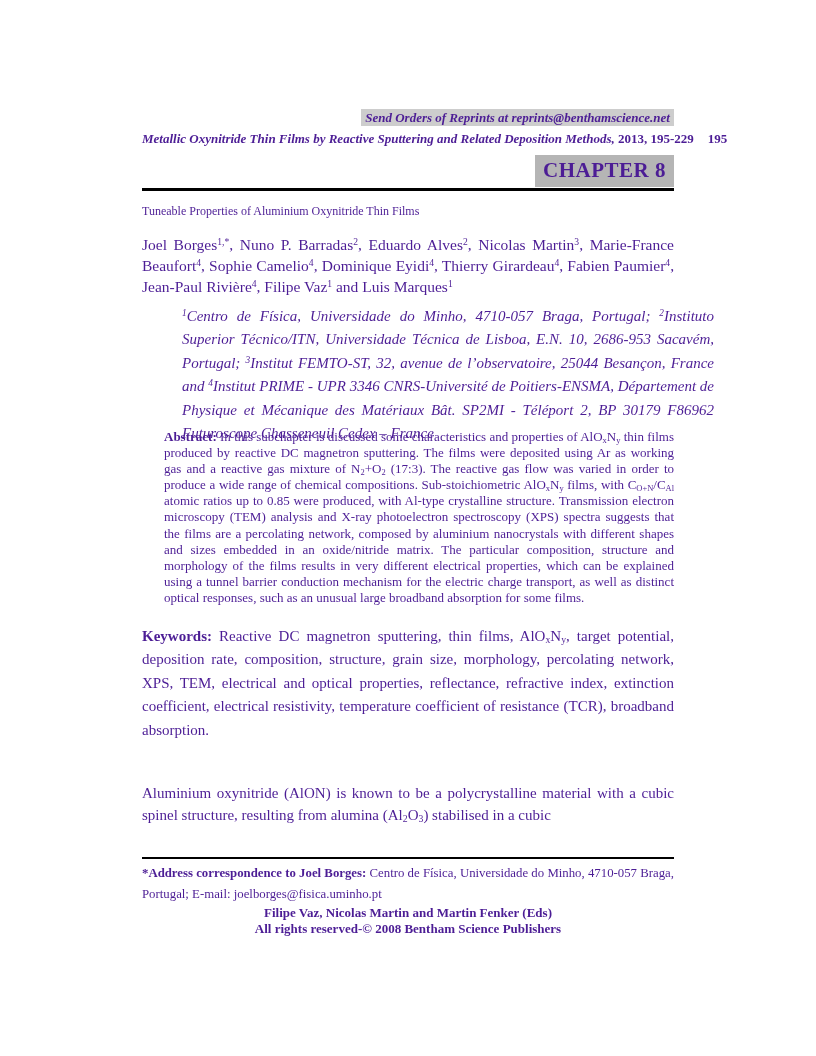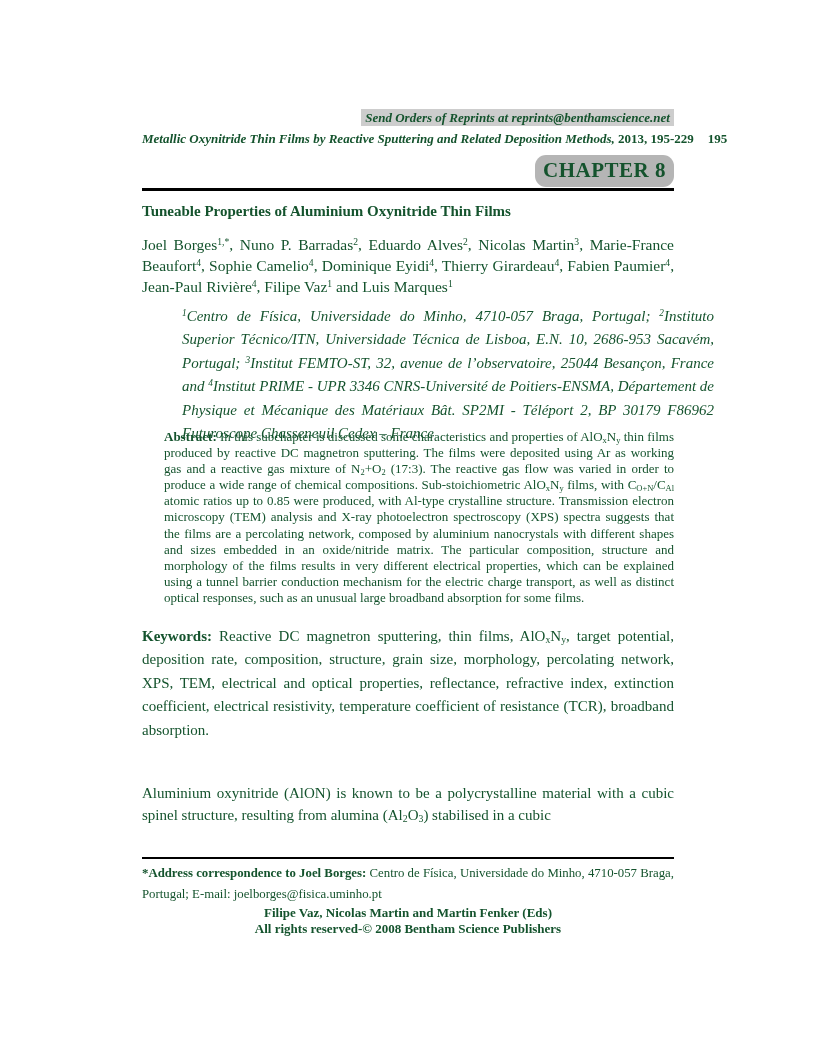--- a/index.html
+++ b/index.html
@@ -4,21 +4,21 @@
 <title>Chapter 8 — Tuneable Properties of Aluminium Oxynitride Thin Films</title>
 <style>
   html, body { margin: 0; padding: 0; background: #ffffff; }
   .page {
     position: relative;
     width: 816px;
     height: 1056px;
     background: #ffffff;
     overflow: hidden;
     font-family: "Liberation Serif", "DejaVu Serif", serif;
-    color: #14532d;
+    color: #4c1d95;
   }
   .content {
     position: absolute;
     left: 142px;
     top: 0;
     width: 532px;
     height: 1056px;
   }
   .content > * { position: absolute; margin: 0; left: 0; width: 532px; box-sizing: border-box; }
 
@@ -27,27 +27,26 @@
   .reprint-row .hl { font-weight: bold; font-style: italic; padding: 1px 4px 1px 4px; }
   .book-row { top: 131px; text-align: right; font-size: 13px; line-height: 16px; white-space: nowrap; }
   .pageno { font-weight: bold; margin-left: 14px; }
   .chapter-row { top: 155px; text-align: right; }
   .chapter-badge {
     display: inline-block;
     font-size: 21px;
     font-weight: bold;
     letter-spacing: 0.5px;
     padding: 3px 8px 4px 8px;
-    border-radius: 11px;
   }
   .rule { border: none; background: #000; }
   .rule-thick { top: 188px; height: 3px; }
 
   
-  .title { top: 200px; font-size: 15px; font-weight: bold; line-height: 22px; }
+  .title { top: 200px; font-size: 12px; font-weight: normal; line-height: 22px; }
   .authors { top: 234px; font-size: 15.5px; font-weight: normal; line-height: 21px; text-align: justify; }
   .affiliations { top: 305px; font-size: 15px; font-style: italic; line-height: 23.4px; text-align: justify; margin-left: 40px; }
 
   
   .abstract { top: 429px; padding-left: 22px; font-size: 13px; line-height: 16.1px; text-align: justify; }
 
   
   .keywords { top: 625px; font-size: 15px; line-height: 23.4px; text-align: justify; }
   .section-heading { top: 749px; font-size: 15.5px; font-weight: bold; line-height: 19px; }
   .body-paragraph { top: 783px; font-size: 15px; line-height: 21.5px; text-align: justify; }

